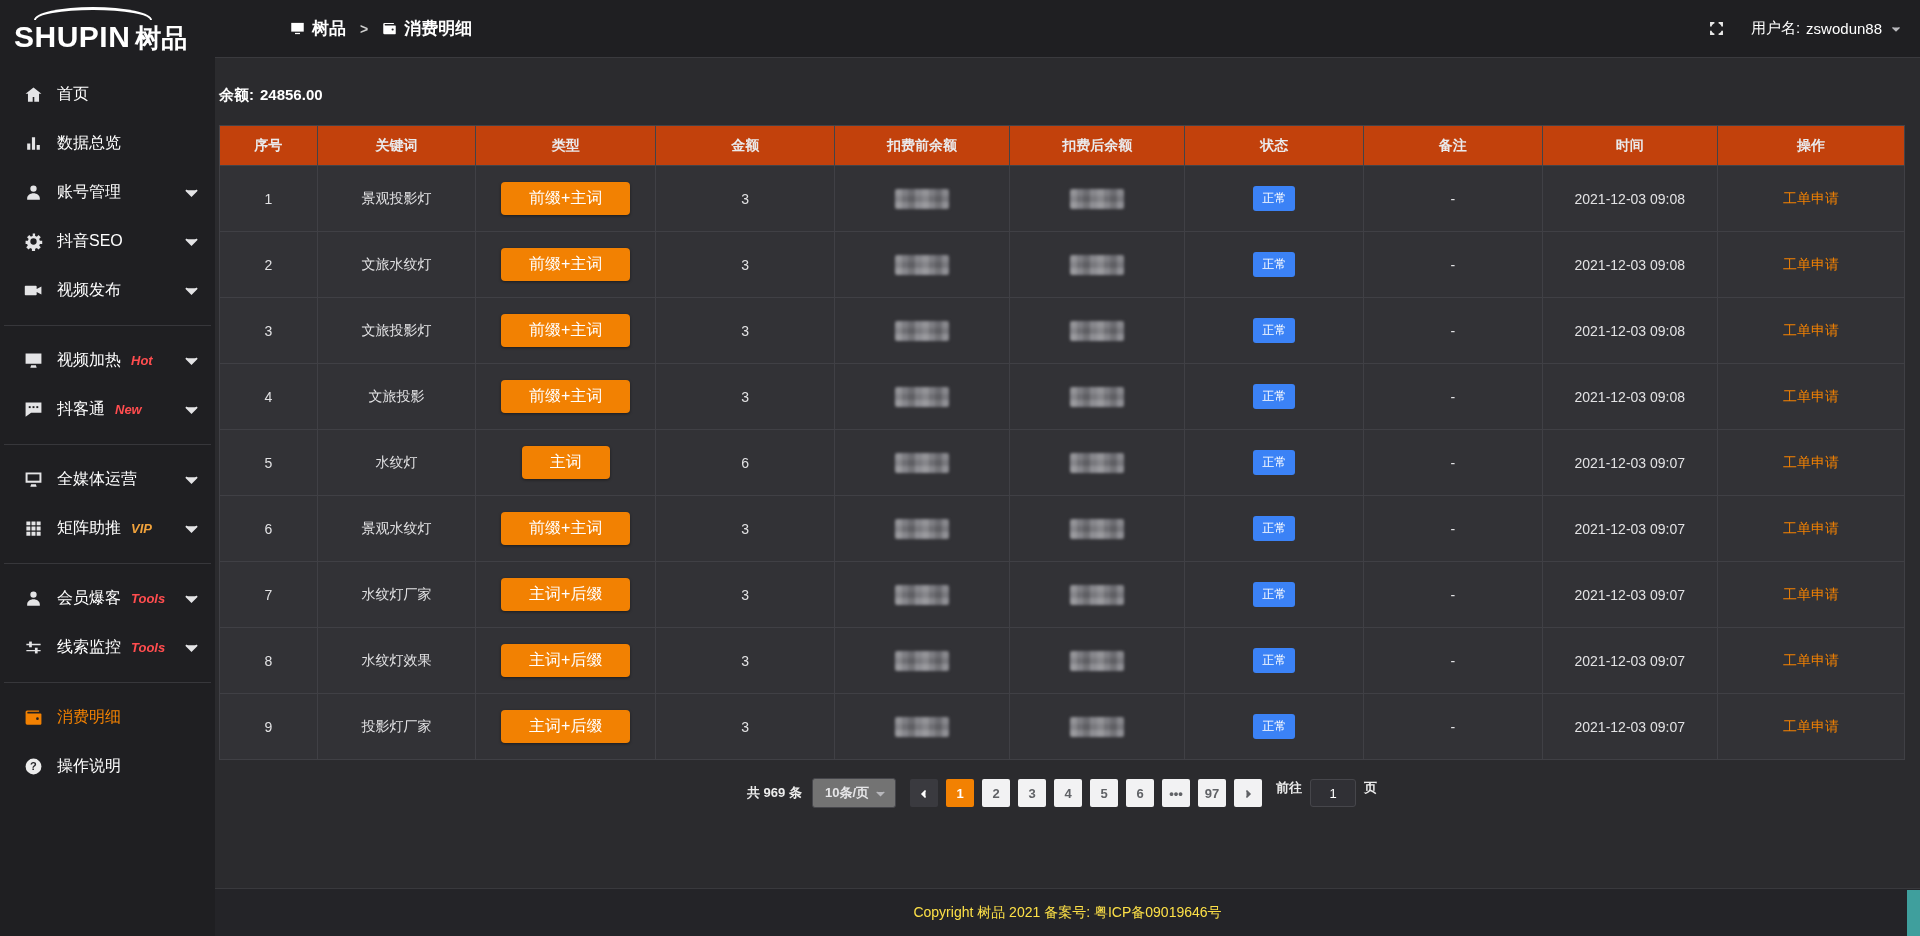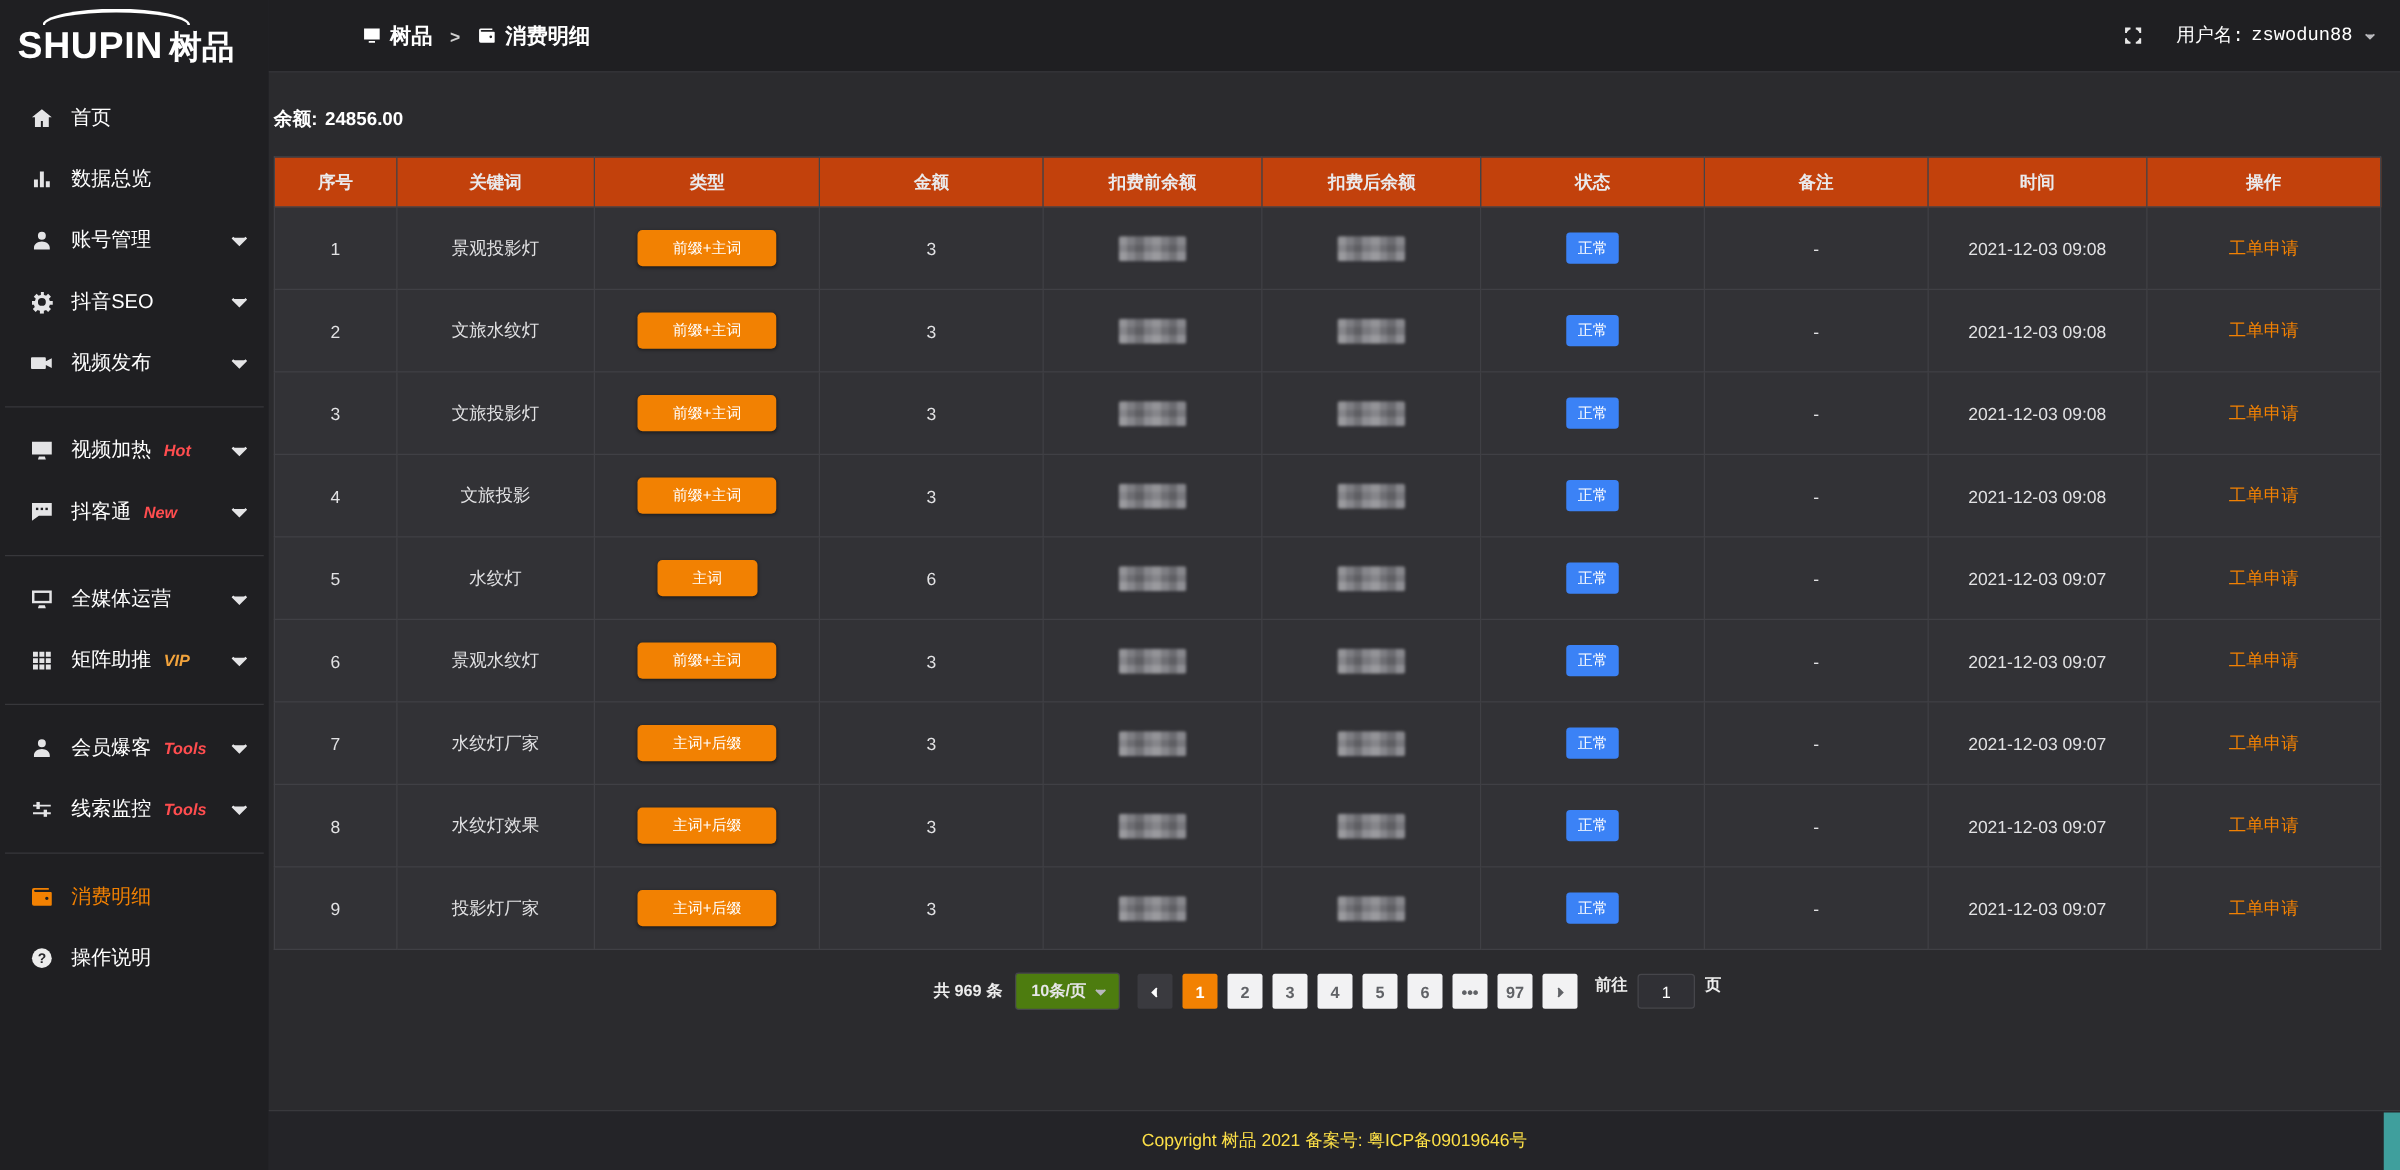--- a/index.html
+++ b/index.html
@@ -26,42 +26,42 @@
   
   .main { flex:1; display:flex; flex-direction:column; background:#2b2b2e; min-width:0; }
   .topbar { height:58px; background:#1f1f22; border-bottom:1px solid #3a3a3e; display:flex;
     align-items:center; justify-content:space-between; padding:0 18px 0 75px; flex-shrink:0; }
   .breadcrumb { display:flex; align-items:center; color:#fff; font-size:17px; font-weight:bold; }
   .crumb { display:flex; align-items:center; gap:7px; }
   .crumb .icon { width:15px; height:15px; color:#fff; }
   .crumb-sep { margin:0 14px; color:#cfcfcf; font-size:14px; }
   .topbar-right { display:flex; align-items:center; gap:26px; color:#fff; font-size:15px; }
   .fullscreen { width:17px; height:17px; color:#e8e8e8; cursor:pointer; }
-  .user { display:flex; align-items:center; gap:6px; cursor:pointer;font-family:Liberation Mono, monospace; }
+  .user { display:flex; align-items:center; gap:6px; cursor:pointer; }
   .user .nav-chevron { width:12px; height:12px; margin-left:2px; }
 
   
   .content { flex:1; padding:0 15px 0 4px; }
   .balance { margin:28px 0 20px 0; font-size:15px; font-weight:bold; color:#fff; }
   .balance b { margin-left:6px; }
 
   table { width:100%; border-collapse:collapse; table-layout:fixed; }
   th { background:#c2410c; border:1px solid #434348; height:40px; font-size:14px; color:#eaeaec; font-weight:bold; text-align:center; }
   td { background:#323236; border:1px solid #404045; height:66px; text-align:center; font-size:14px; color:#e2e2e4; }
-  .type-badge { display:inline-block; background:#f28102; color:#fff; font-size:12px; padding:6px 28px; border-radius:4px; box-shadow:0 1px 3px rgba(0,0,0,.45); }
+  .type-badge { display:inline-block; background:#f28102; color:#fff; font-size:16px; padding:6px 28px; border-radius:4px; box-shadow:0 1px 3px rgba(0,0,0,.45); }
   .status-badge { display:inline-block; background:#3b82f6; color:#fff; font-size:12px; padding:4px 9px; border-radius:3px; }
   .action-link { color:#f28102; cursor:pointer; }
   .mosaic { display:inline-block; width:54px; height:20px; vertical-align:middle; border-radius:2px; filter:blur(1.4px);
     background:
       repeating-linear-gradient(90deg, rgba(255,255,255,.16) 0 7px, rgba(255,255,255,0) 7px 13px, rgba(0,0,0,.14) 13px 20px, rgba(255,255,255,.07) 20px 27px),
       repeating-linear-gradient(0deg, #87878c 0 7px, #6e6e73 7px 13px, #7e7e83 13px 20px); }
 
   
   .pagination { margin-top:18px; display:flex; align-items:center; justify-content:center; gap:10px; color:#ededed; font-size:13px; font-weight:bold; }
-  .page-size { position:relative; background:#4d7c0f; border:1px solid #46464b; border-radius:3px; height:30px; line-height:28px; padding:0 26px 0 12px; cursor:pointer; color:#e6e6e8; }
+  .page-size { position:relative; background:#737373; border:1px solid #46464b; border-radius:3px; height:30px; line-height:28px; padding:0 26px 0 12px; cursor:pointer; color:#e6e6e8; }
   .page-size .nav-chevron { position:absolute; right:8px; top:8px; }
   .pager { display:flex; align-items:center; gap:8px; margin:0 4px; }
   .page-btn { min-width:28px; height:28px; border:none; border-radius:2px; background:#f2f2f3; color:#606266; font-size:13px; font-weight:bold; cursor:pointer; font-family:inherit; }
   .page-btn.active { background:#f28102; color:#fff; }
   .page-btn.dark { background:#3a3a3f; color:#fff; }
   .page-btn .icon { width:12px; height:12px; display:inline-block; vertical-align:middle; }
   .goto { display:flex; align-items:flex-start; gap:8px; }
   .goto input { width:46px; height:28px; background:#303035; border:1px solid #46464b; border-radius:3px; color:#fff; text-align:center; font-size:13px; font-family:inherit; }
 
   

